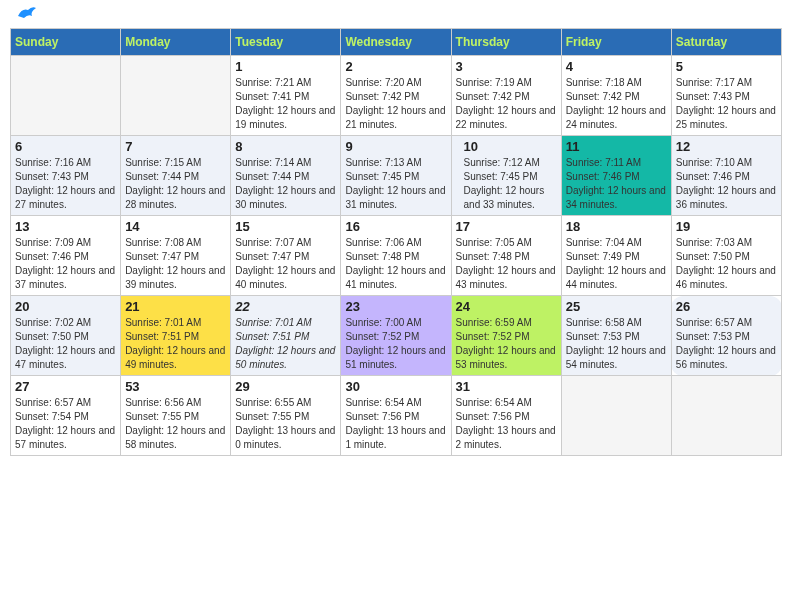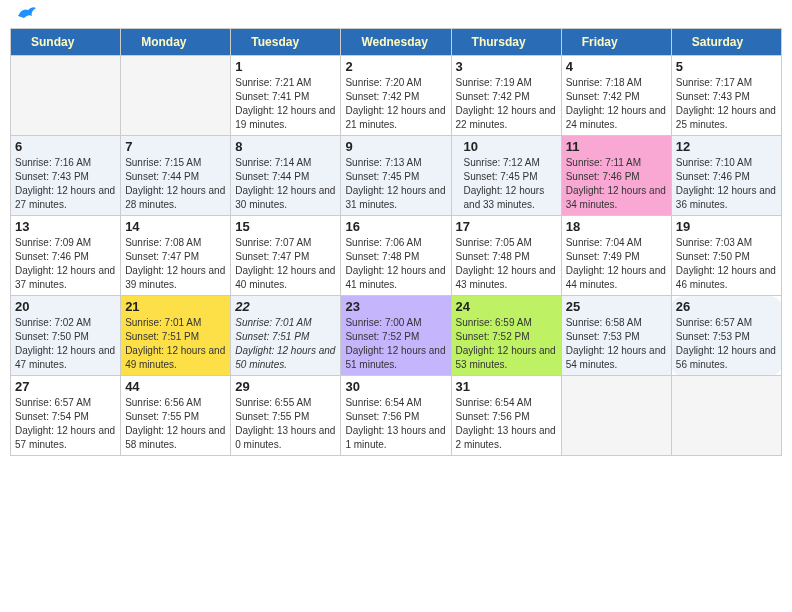--- a/index.html
+++ b/index.html
@@ -34,24 +34,24 @@
     .location {
       font-size: 16px;
       color: #555;
     }
     .calendar {
       width: 100%;
       border-collapse: collapse;
     }
     .calendar th {
       background: #2a6cb5;
-      color: #fef9c3;
+      color: #bef264;
       font-size: 12px;
       font-weight: bold;
-      padding: 6px 20px;
+      padding: 6px 4px;
       text-align: left;
       border: 1px solid #ccc;
     }
     .calendar td {
       border: 1px solid #ccc;
       vertical-align: top;
       padding: 3px 4px;
       width: calc(100% / 7);
       height: 80px;
       font-size: 10.5px;
@@ -184,21 +184,21 @@
 Daylight: 12 hours
 and 31 minutes.</div>
         </td>
         <td style="background: rgb(238, 242, 249); padding-left: 12px;">
           <div class="day-number">10</div>
           <div class="day-info">Sunrise: 7:12 AM
 Sunset: 7:45 PM
 Daylight: 12 hours
 and 33 minutes.</div>
         </td>
-        <td style="background: #f9a8d4;">
+        <td style="background: #14b8a6;">
           <div class="day-number">11</div>
           <div class="day-info">Sunrise: 7:11 AM
 Sunset: 7:46 PM
 Daylight: 12 hours
 and 34 minutes.</div>
         </td>
         <td style="background: rgb(238, 242, 249);">
           <div class="day-number">12</div>
           <div class="day-info">Sunrise: 7:10 AM
 Sunset: 7:46 PM
@@ -310,21 +310,21 @@
       </tr>
       <tr>
         <td>
           <div class="day-number">27</div>
           <div class="day-info">Sunrise: 6:57 AM
 Sunset: 7:54 PM
 Daylight: 12 hours
 and 57 minutes.</div>
         </td>
         <td>
-          <div class="day-number">44</div>
+          <div class="day-number">53</div>
           <div class="day-info">Sunrise: 6:56 AM
 Sunset: 7:55 PM
 Daylight: 12 hours
 and 58 minutes.</div>
         </td>
         <td>
           <div class="day-number">29</div>
           <div class="day-info">Sunrise: 6:55 AM
 Sunset: 7:55 PM
 Daylight: 13 hours

